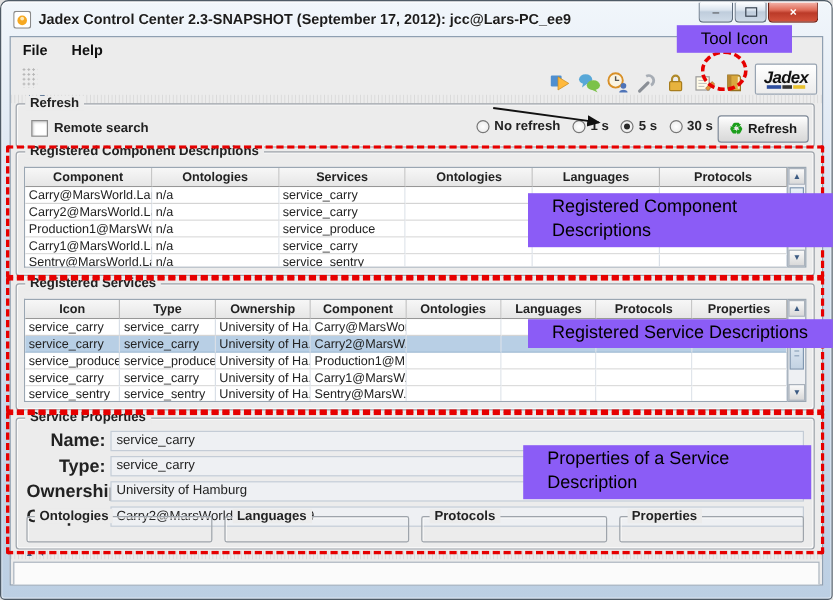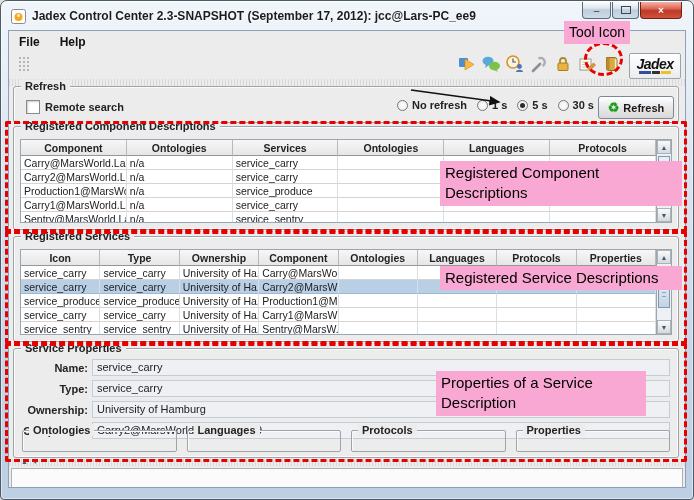--- a/index.html
+++ b/index.html
@@ -19,21 +19,21 @@
   .wbtn.min{width:29px}.wbtn.max{width:27px}
   .wbtn.close{width:42px;background:linear-gradient(#f4b3a9,#df6a57 40%,#bb3a28 55%,#d3523c);color:#fff;border-color:#731f12;font-weight:bold}
   .max-glyph{width:8px;height:6px;border:1.5px solid #3a4553;display:inline-block}
   
   .client{position:absolute;left:7px;right:7px;top:29px;bottom:11px;background:#ececec;border:1px solid #8fa0b2;overflow:hidden}
   .menubar{position:absolute;top:1px;left:0;right:0;height:20px;display:flex;align-items:center;gap:20px;padding-left:10px;font-size:12px;font-weight:bold;color:#111}
   .menu-item{cursor:default}
   .toolbar{position:absolute;top:21px;left:0;right:0;height:27px;}
   .grip{position:absolute;left:9px;top:4px;width:13px;height:17px;
     background-image:radial-gradient(#b5b5b5 30%,transparent 32%);background-size:4px 4px;}
-  .toolicons{position:absolute;right:4px;top:1px;display:flex;align-items:flex-start;gap:3px}
+  .toolicons{position:absolute;right:4px;top:1px;display:flex;align-items:flex-end;gap:3px}
   .ticon{width:21px;height:21px;display:flex;align-items:center;justify-content:center}
   .logo{width:50px;height:24px;margin-left:5px;background:linear-gradient(#ffffff,#ececec);border:1px solid #98a4b2;border-radius:2px;
     display:flex;flex-direction:column;align-items:center;justify-content:center}
   .logo-text{font-size:14px;font-weight:bold;font-style:italic;color:#111;line-height:12px;letter-spacing:-.5px}
   .logo-bars{display:flex;gap:1px;margin-top:1px}
   .logo-bars span{height:3px;display:inline-block}
   .splitbar{position:absolute;left:0;right:0;height:7px;
     background-image:linear-gradient(90deg,#d9d9d9 1px,transparent 1px);background-size:3px 3px;}
   .splitbar .arrows{position:absolute;left:12px;top:-1px;font-size:7px;color:#3b5a82;letter-spacing:1px}
   .split1{top:48px}.split2{top:428px}
@@ -66,35 +66,35 @@
   .jtable tr.selected td{background:#b8cfe5;border-bottom-color:#9db8d2}
   .vscroll{width:16px;background:#eef0f3;border:1px solid #9aa6b2;box-sizing:border-box;display:flex;flex-direction:column}
   .sbtn{height:14px;background:linear-gradient(#fafafa,#d9d9d9);border:1px solid #aab2bc;font-size:7px;color:#3b5a82;
     display:flex;align-items:center;justify-content:center;box-sizing:border-box}
   .strack{flex:1;position:relative}
   .sthumb{position:absolute;left:1px;right:1px;height:30px;background:linear-gradient(#e9f0f8,#c3d3e3);border:1px solid #7f97b1;box-sizing:border-box}
   .sthumb::after{content:"";position:absolute;left:3px;right:3px;top:45%;border-top:1px solid #8ea4bc;border-bottom:1px solid #8ea4bc;height:3px}
   
   .fields{position:absolute;left:8px;right:8px;top:8px}
   .frow{display:flex;align-items:center;height:21px}
-  .flabel{width:66px;text-align:right;font-size:11px;font-weight:bold;color:#222;margin-right:4px;white-space:nowrap}
+  .flabel{width:66px;text-align:right;font-size:15px;font-weight:bold;color:#222;margin-right:4px;white-space:nowrap}
   .fvalue{flex:1;height:15px;line-height:15px;font-size:11px;color:#222;background:#eef0f3;border:1px solid #c4ccd6;padding:0 4px;white-space:nowrap;overflow:hidden}
   .subgroups{position:absolute;left:8px;right:8px;bottom:5px;height:22px;display:flex;gap:10px}
   .subgroup{flex:1;position:relative;border:1px solid #9ea4ab;border-radius:2px;box-shadow:1px 1px 0 #fafafa inset}
   .subgroup .gtitle{top:-7px;left:6px}
   
   .statusbar{position:absolute;left:2px;right:2px;top:437px;height:21px;background:#fbfbfb;border:1px solid #a9b2bd}
   
   .overlay{position:absolute;inset:0;pointer-events:none;z-index:20}
   .dashed{position:absolute;border:3px dashed #e60000;border-radius:2px}
   .d1{left:5px;top:121px;width:676px;height:105px}
   .d2{left:5px;top:231px;width:676px;height:107px}
   .d3{left:5px;top:343px;width:676px;height:113px}
   .dcircle{position:absolute;left:584px;top:42px;width:33px;height:28px;border:3px dashed #e60000;border-radius:50%}
-  .alabel{position:absolute;background:#f9a8d4;color:#000;font-size:15px;line-height:1.35;padding:2px 5px}
+  .alabel{position:absolute;background:#8b5cf6;color:#000;font-size:15px;line-height:1.35;padding:2px 20px}
   .a-tool{left:564px;top:21px;font-size:14px;white-space:nowrap}
   .a-refresh{left:293px;top:79px;font-size:14px;white-space:nowrap}
   .a-comp{left:440px;top:161px;width:232px}
   .a-svc{left:440px;top:266px;width:232px}
   .a-props{left:436px;top:371px;width:200px}
   .arrow-svg{position:absolute;left:409px;top:82px}
 </style>
 </head>
 <body>
 

